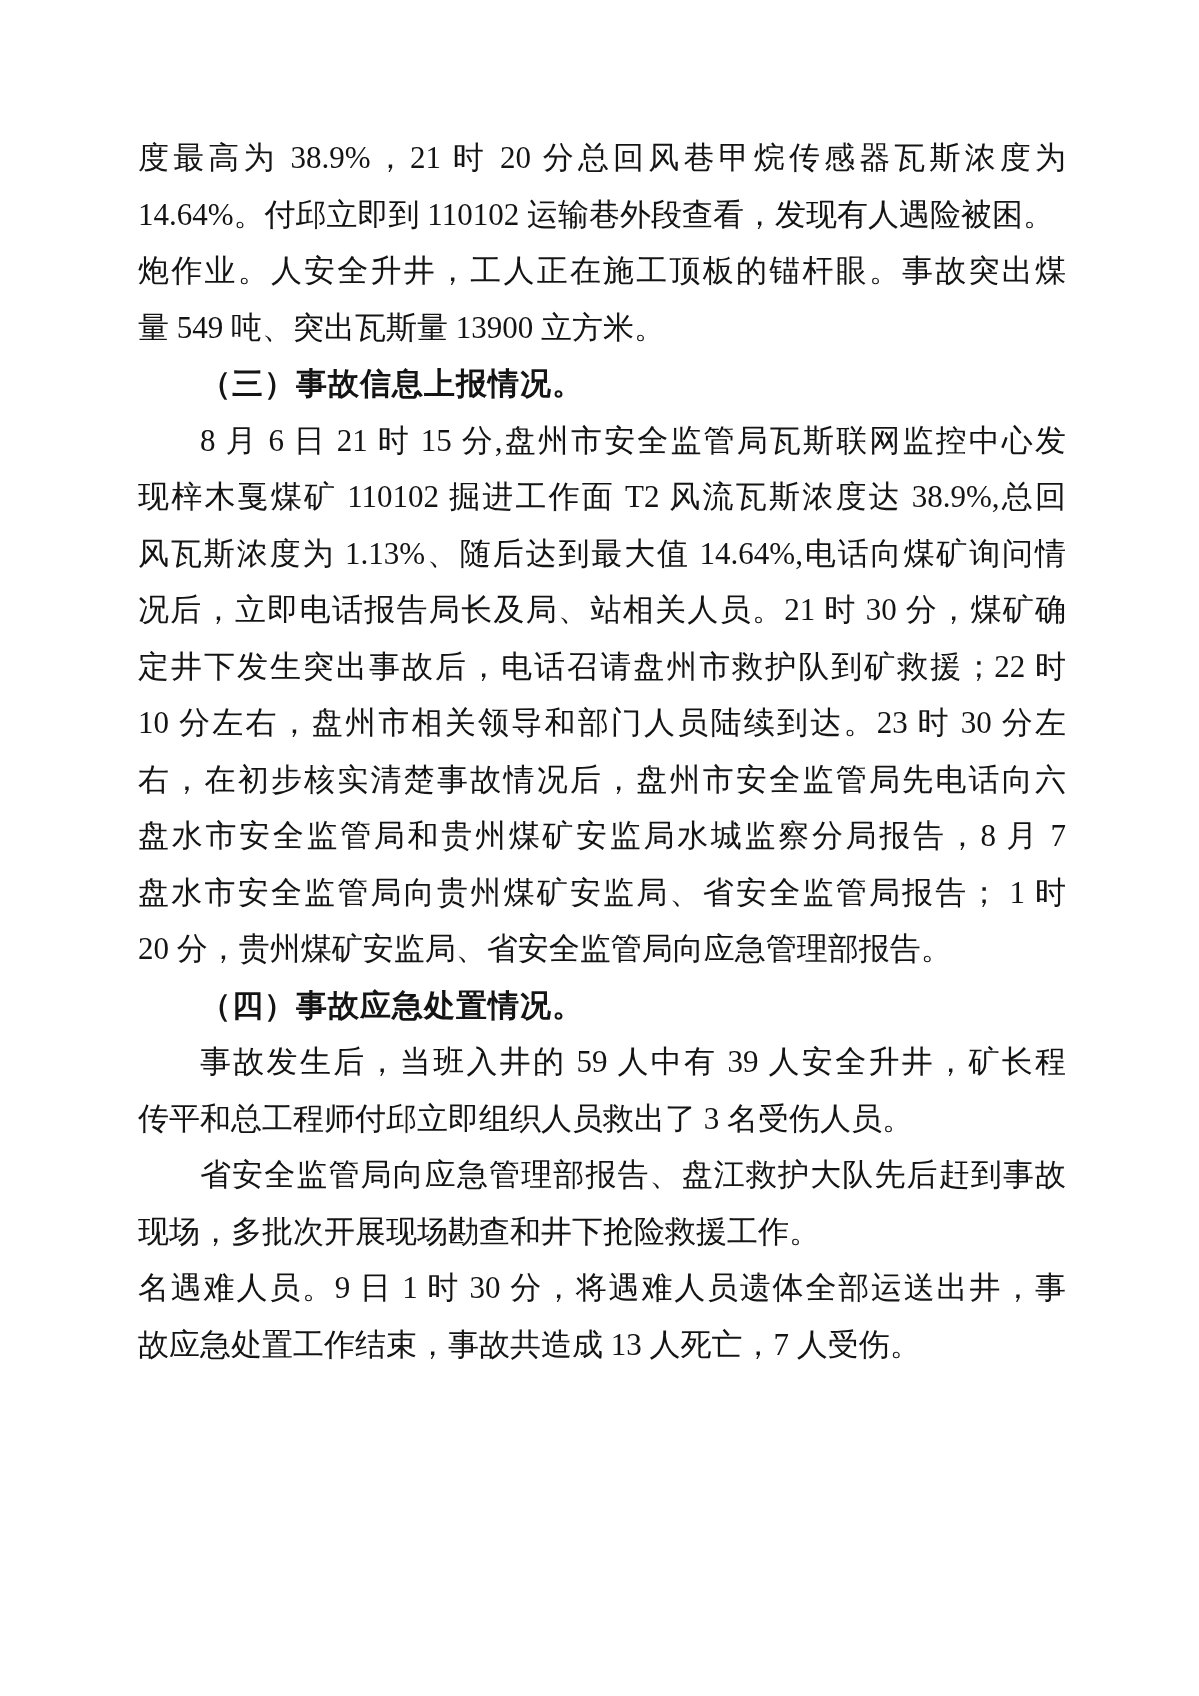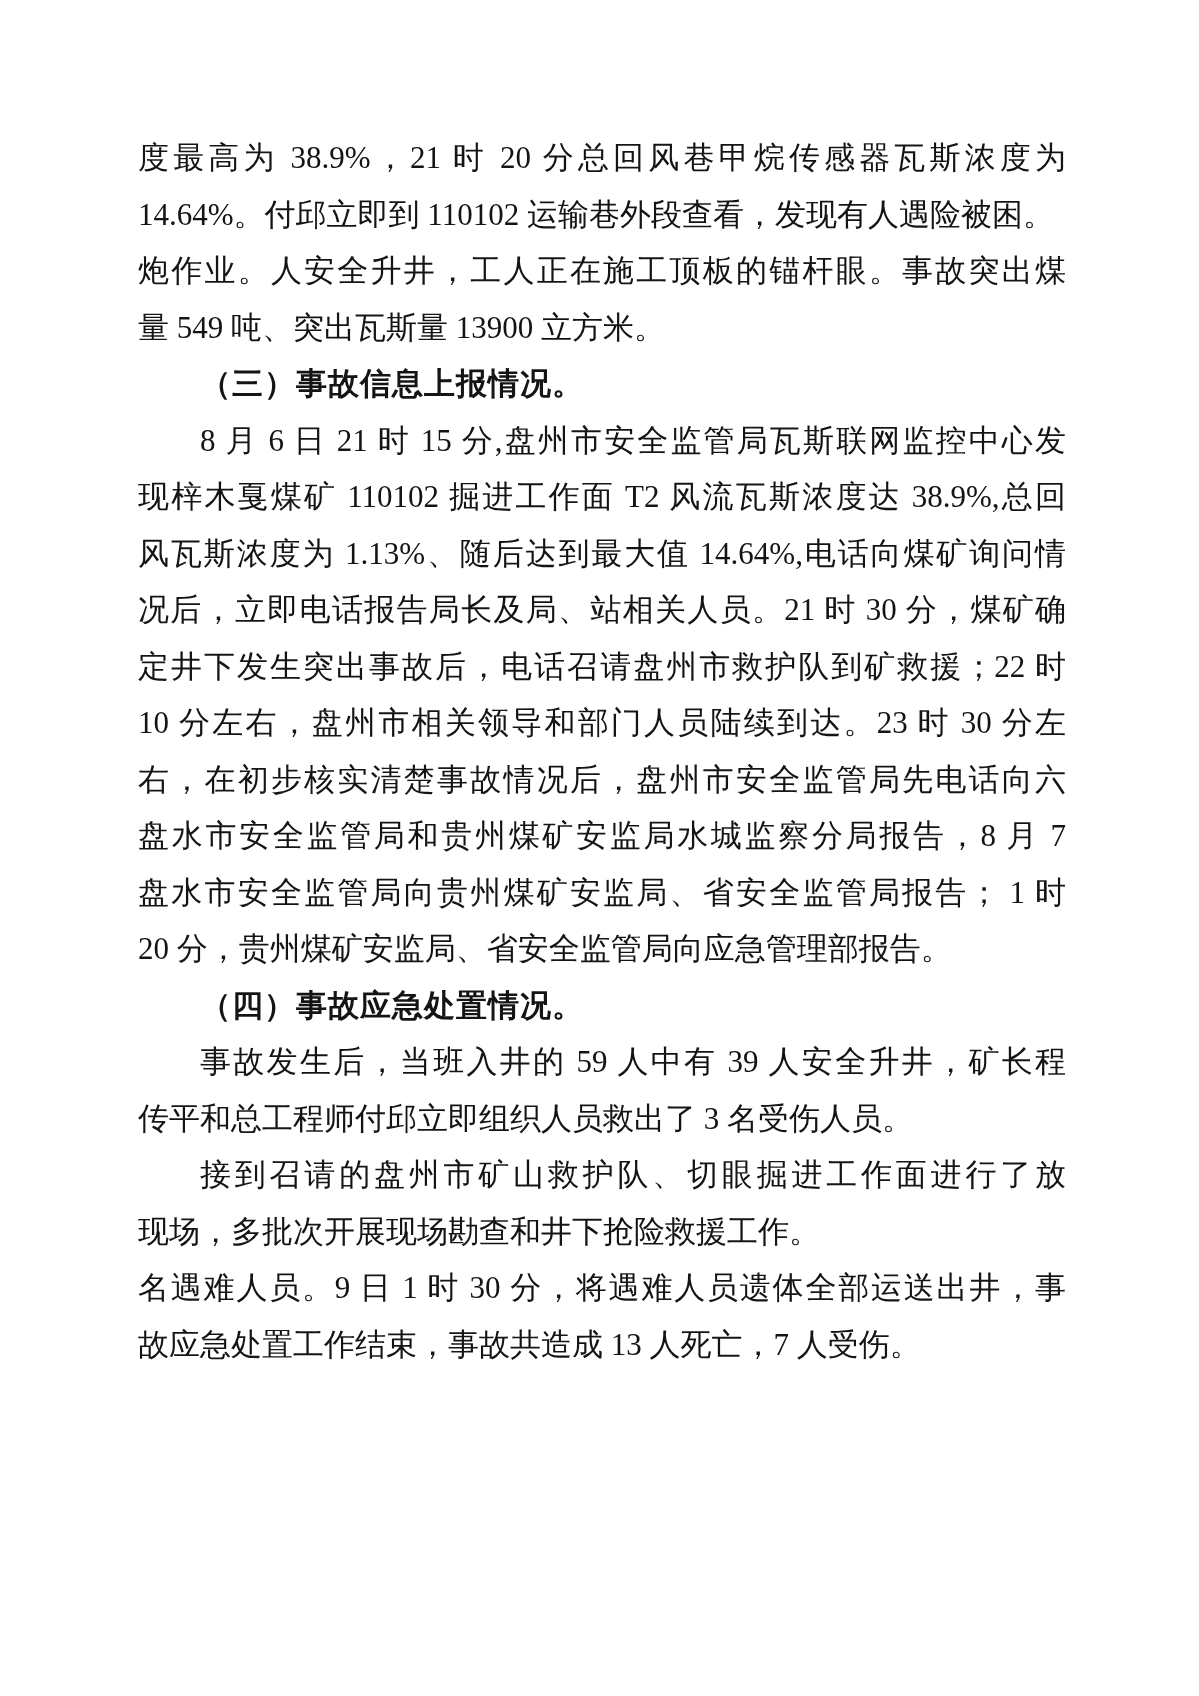--- a/index.html
+++ b/index.html
@@ -73,21 +73,21 @@
         <div class="line">20 分，贵州煤矿安监局、省安全监管局向应急管理部报告。</div>
       </div>
       <div class="paragraph">
         <div class="line indent heading">（四）事故应急处置情况。</div>
       </div>
       <div class="paragraph">
         <div class="line indent fill">事故发生后，当班入井的 59 人中有 39 人安全升井，矿长程</div>
         <div class="line">传平和总工程师付邱立即组织人员救出了 3 名受伤人员。</div>
       </div>
       <div class="paragraph">
-        <div class="line indent fill">接到召请的盘州市矿山救护队、切眼掘进工作面进行了放</div>
+        <div class="line indent fill">省安全监管局向应急管理部报告、盘江救护大队先后赶到事故</div>
         <div class="line">现场，多批次开展现场勘查和井下抢险救援工作。</div>
       </div>
       <div class="paragraph">
         <div class="line fill">名遇难人员。9 日 1 时 30 分，将遇难人员遗体全部运送出井，事</div>
         <div class="line">故应急处置工作结束，事故共造成 13 人死亡，7 人受伤。</div>
       </div>
     </div>
   <div class="footer">- 12 -</div>
 </div>
 

